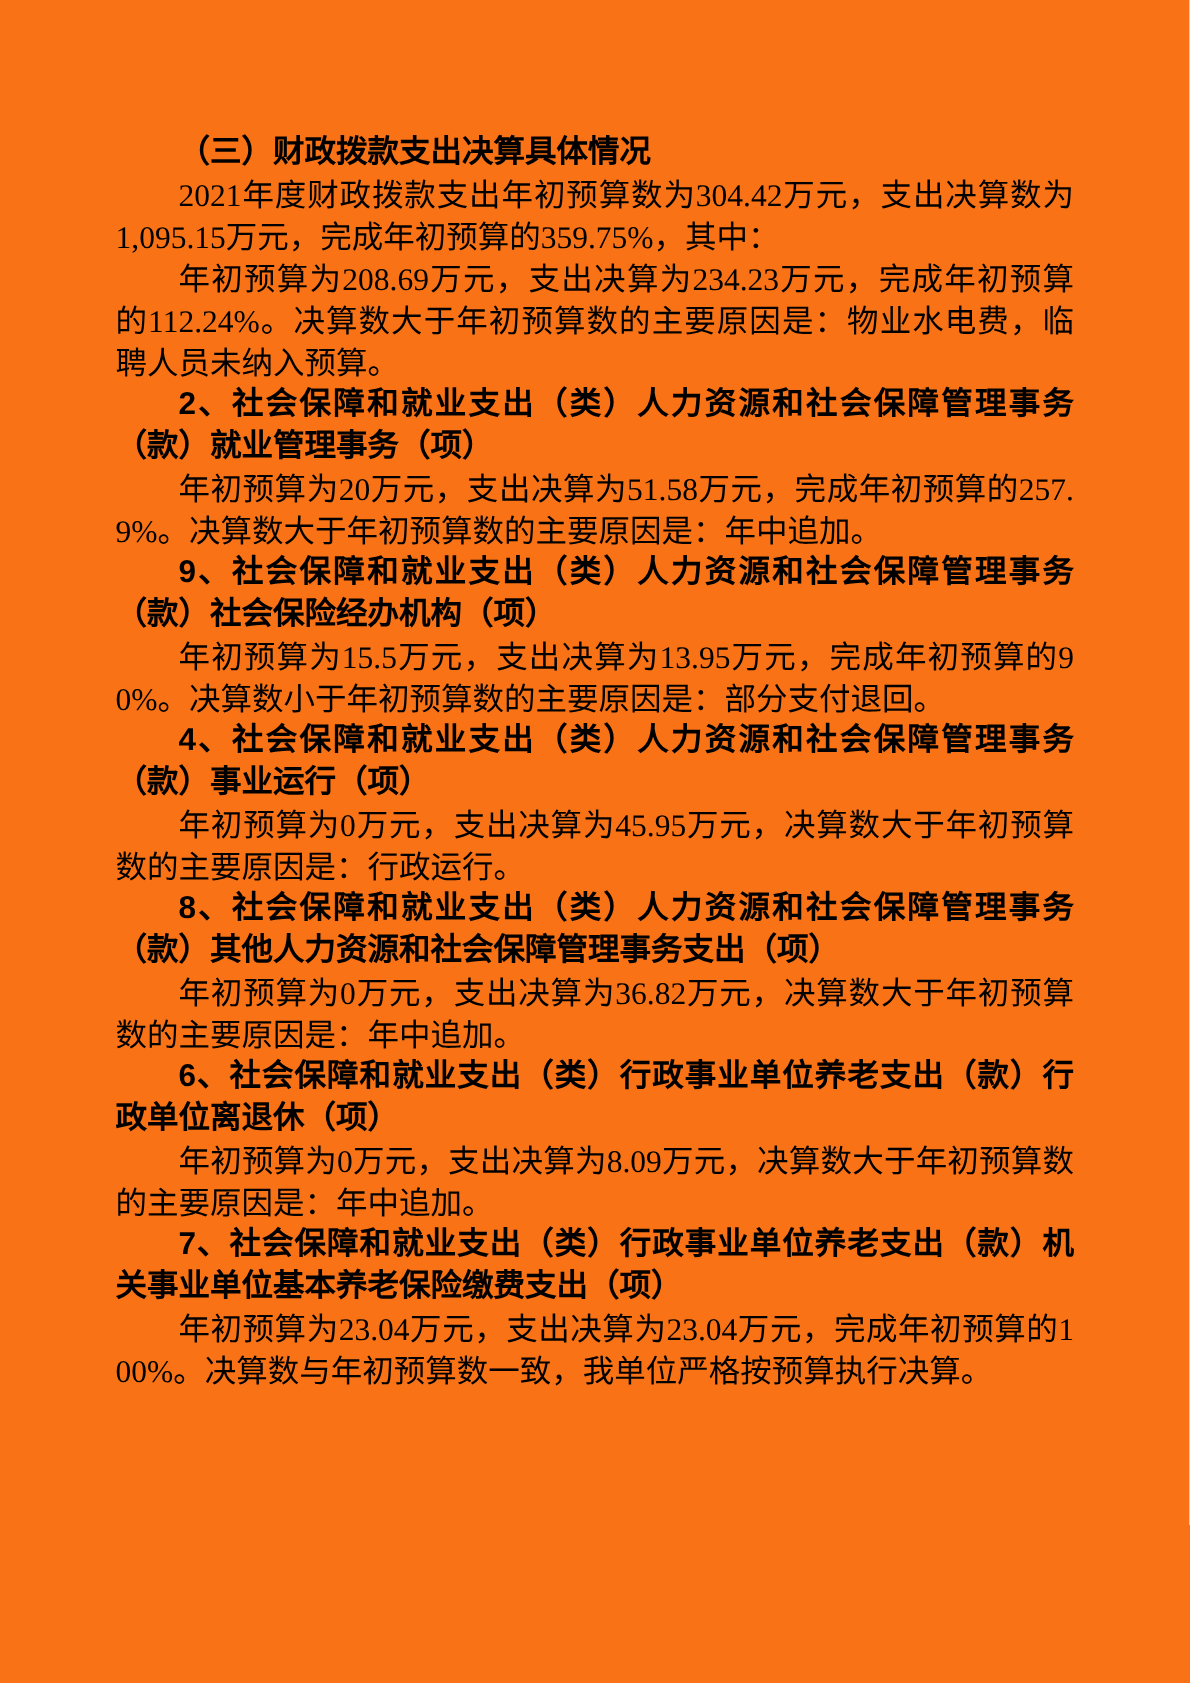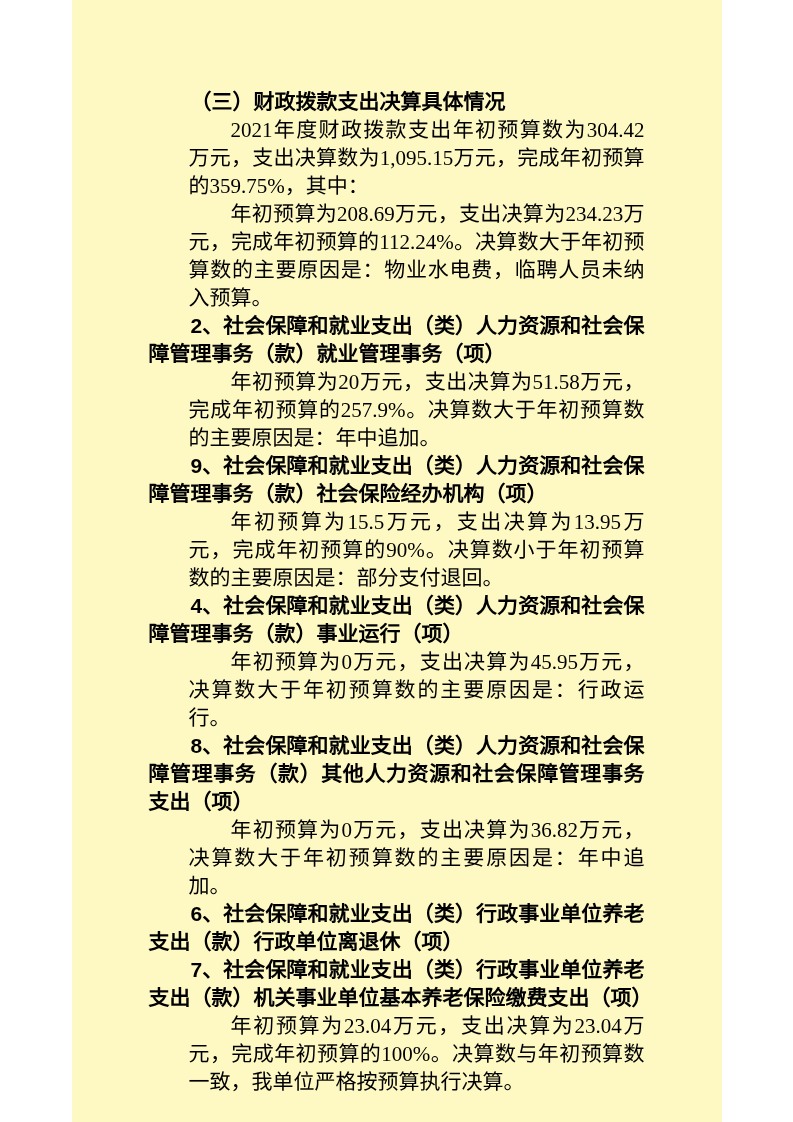--- a/index.html
+++ b/index.html
@@ -2,24 +2,24 @@
 <html lang="zh-CN"><head>
 <meta charset="utf-8">
 <style>
   html, body {
     margin: 0;
     padding: 0;
     background: #ffffff;
   }
   .page {
     position: relative;
-    width: 650px;
+    width: 793px;
     height: 1122px;
     margin: 0 auto;
-    background: #fef9c3;
+    background: #f97316;
     box-sizing: border-box;
     padding: 88px 77px 0 77px;
     overflow: hidden;
     font-family: "Liberation Serif", "DejaVu Serif", serif;
     color: #000000;
   }
   .doc p, .doc h2, .doc h3 {
     margin: 0;
     padding: 0;
     font-size: 21px;
@@ -32,21 +32,20 @@
   .doc .heading {
     font-weight: bold;
     font-family: "Liberation Sans", "DejaVu Sans", sans-serif;
   }
   .doc .sec-title {
     font-weight: bold;
     font-family: "Liberation Sans", "DejaVu Sans", sans-serif;
   }
   .doc .body-para {
     font-weight: normal;
-    margin-left: 40px;
   }
 </style>
 </head>
 <body>
 
 <div class="page doc">
   <h2 class="heading">（三）财政拨款支出决算具体情况</h2>
   <p class="body-para">2021年度财政拨款支出年初预算数为304.42万元，支出决算数为1,095.15万元，完成年初预算的359.75%，其中：</p>
 
   <p class="body-para">年初预算为208.69万元，支出决算为234.23万元，完成年初预算的112.24%。决算数大于年初预算数的主要原因是：物业水电费，临聘人员未纳入预算。</p>
@@ -57,16 +56,17 @@
   <h3 class="sec-title">9、社会保障和就业支出（类）人力资源和社会保障管理事务（款）社会保险经办机构（项）</h3>
   <p class="body-para">年初预算为15.5万元，支出决算为13.95万元，完成年初预算的90%。决算数小于年初预算数的主要原因是：部分支付退回。</p>
 
   <h3 class="sec-title">4、社会保障和就业支出（类）人力资源和社会保障管理事务（款）事业运行（项）</h3>
   <p class="body-para">年初预算为0万元，支出决算为45.95万元，决算数大于年初预算数的主要原因是：行政运行。</p>
 
   <h3 class="sec-title">8、社会保障和就业支出（类）人力资源和社会保障管理事务（款）其他人力资源和社会保障管理事务支出（项）</h3>
   <p class="body-para">年初预算为0万元，支出决算为36.82万元，决算数大于年初预算数的主要原因是：年中追加。</p>
 
   <h3 class="sec-title">6、社会保障和就业支出（类）行政事业单位养老支出（款）行政单位离退休（项）</h3>
+  <p class="body-para">年初预算为0万元，支出决算为8.09万元，决算数大于年初预算数的主要原因是：年中追加。</p>
 
   <h3 class="sec-title">7、社会保障和就业支出（类）行政事业单位养老支出（款）机关事业单位基本养老保险缴费支出（项）</h3>
   <p class="body-para">年初预算为23.04万元，支出决算为23.04万元，完成年初预算的100%。决算数与年初预算数一致，我单位严格按预算执行决算。</p>
 </div>
 
 </body></html>

